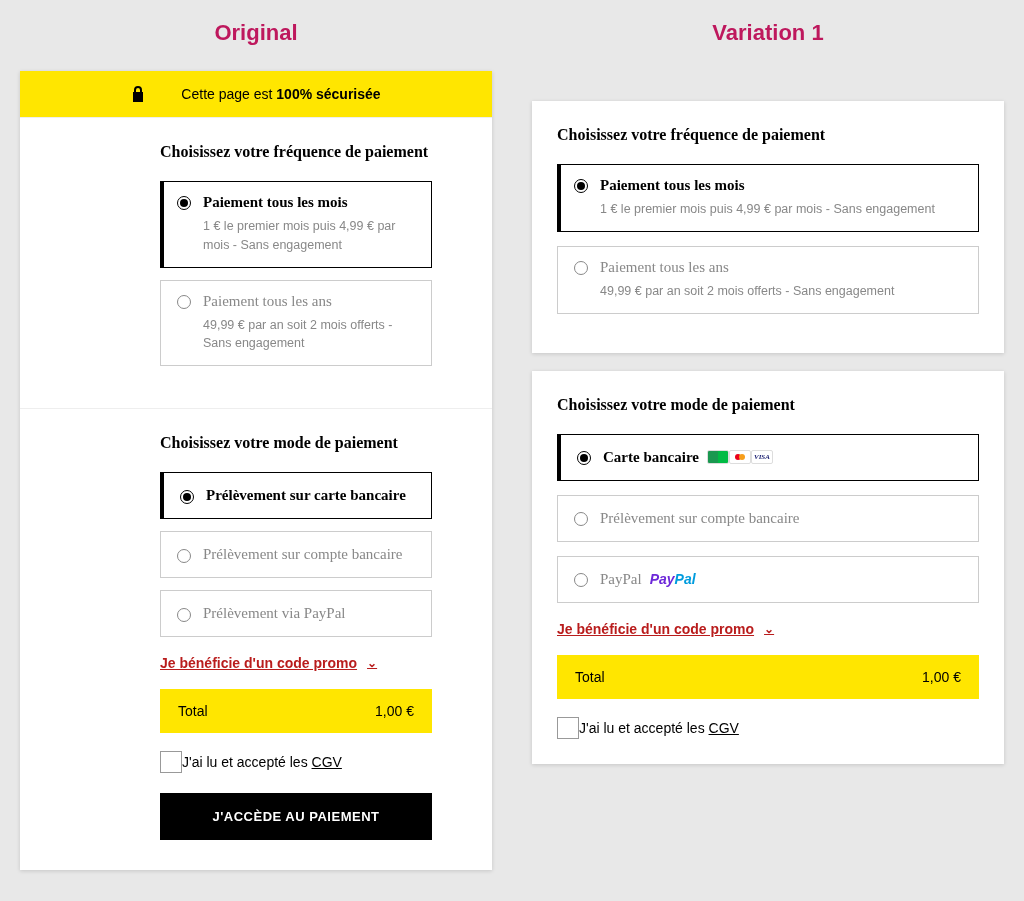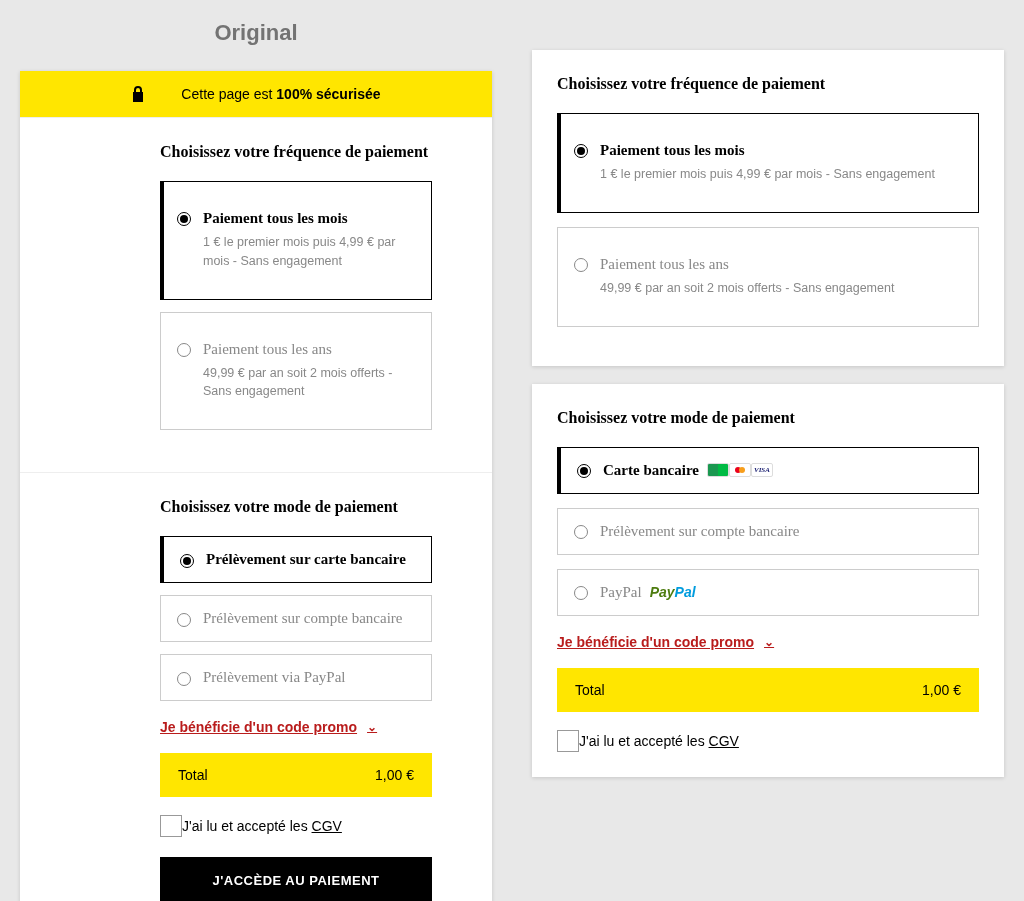--- a/index.html
+++ b/index.html
@@ -23,21 +23,21 @@
     .column {
       flex: 1;
       display: flex;
       flex-direction: column;
     }
     .col-title {
       text-align: center;
       font-family: -apple-system, BlinkMacSystemFont, 'Segoe UI', sans-serif;
       font-weight: 600;
       font-size: 22px;
-      color: #737373;
+      color: #be185d;
       margin-bottom: 25px;
     }
     .panel {
       background: #fff;
       box-shadow: 0 1px 4px rgba(0,0,0,0.15);
     }
     .secure-banner {
       background: #ffe600;
       padding: 14px 20px;
       text-align: center;
@@ -66,21 +66,21 @@
       font-size: 16px;
       margin-bottom: 20px;
       color: #000;
     }
     .section-inner {
       padding-left: 110px;
       padding-right: 30px;
     }
     .option {
       border: 1px solid #ccc;
-      padding: 28px 16px;
+      padding: 12px 16px;
       margin-bottom: 12px;
       display: flex;
       align-items: flex-start;
       gap: 12px;
       cursor: pointer;
     }
     .option.selected {
       border: 1px solid #000;
       border-left: 4px solid #000;
       padding-left: 13px;
@@ -207,21 +207,21 @@
       align-items: center;
       justify-content: center;
       background: #fff;
     }
     .paypal-logo {
       font-family: -apple-system, BlinkMacSystemFont, 'Segoe UI', sans-serif;
       font-weight: 800;
       font-style: italic;
       font-size: 14px;
     }
-    .paypal-p1 { color: #4d7c0f; text-align: center; }
+    .paypal-p1 { color: #6d28d9; text-align: center; }
     .paypal-p2 { color: #009cde; }
     .variation-panel {
       margin-top: 30px;
     }
     .var-section {
       background: #fff;
       box-shadow: 0 1px 4px rgba(0,0,0,0.15);
       padding: 25px;
       margin-bottom: 18px;
     }
@@ -307,20 +307,21 @@
             </span>
           </div>
 
           <button class="submit-btn">J'ACCÈDE AU PAIEMENT</button>
         </div>
       </div>
     </div>
   </div>
 
   <div class="column">
+    <div class="col-title">Variation 1</div>
 
     <div class="variation-panel">
       <div class="var-section">
         <div class="section-title">Choisissez votre fréquence de paiement</div>
 
         <div class="option selected">
           <div class="radio checked"></div>
           <div class="option-content">
             <div class="option-title">Paiement tous les mois</div>
             <div class="option-desc">1 € le premier mois puis 4,99 € par mois - Sans engagement</div>

